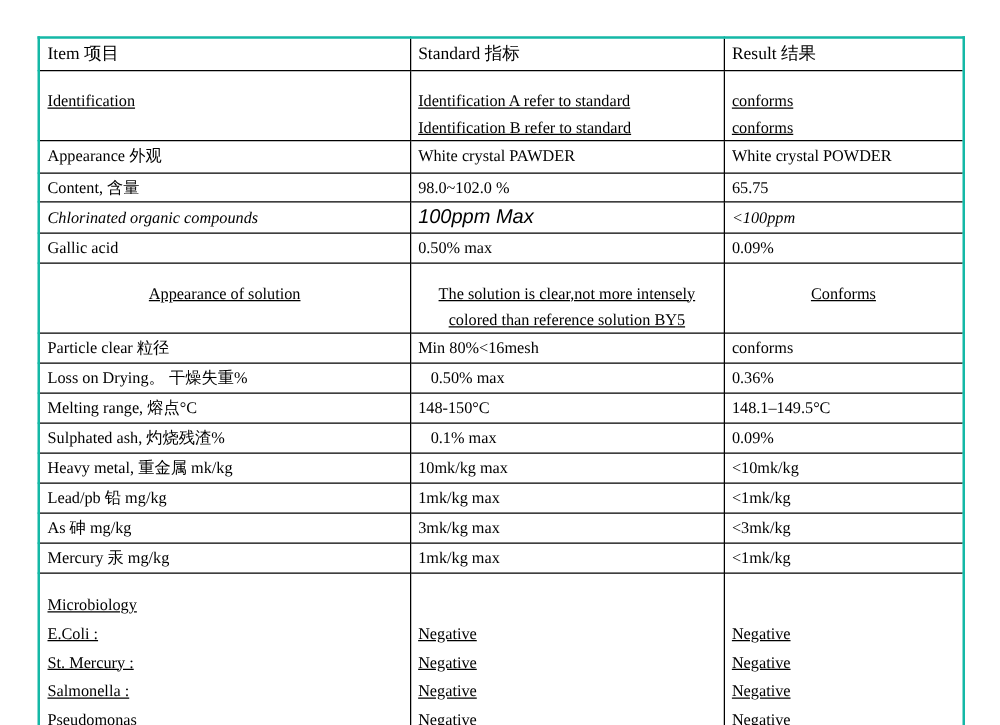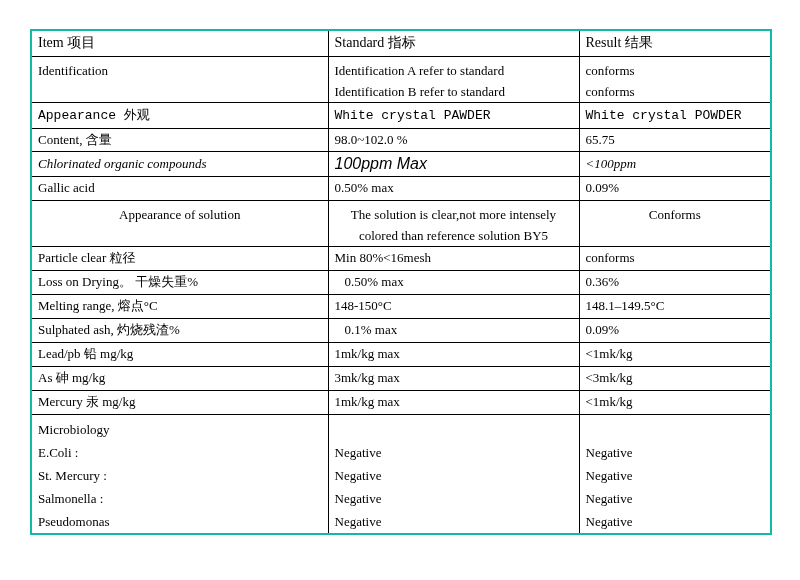--- a/index.html
+++ b/index.html
@@ -34,25 +34,25 @@
     font-weight: normal;
     text-align: left;
     vertical-align: middle;
     overflow: hidden;
     white-space: nowrap;
   }
   .coa th { height: 26px; font-size: 14px; }
   tr.rh23 > td { height: 23px; }
   tr.rh24 > td { height: 24px; }
   tr.rh25 > td { height: 25px; font-style: italic; }
-  tr.rh26 > td { height: 26px; font-family: Liberation Mono, monospace; }
+  tr.rh26 > td { height: 26px; }
   tr.rh44 > td { height: 44px; }
   tr.rh45 > td { height: 45px; text-align: center; }
   tr.rh116 > td { height: 116px; }
-  tr.vtop > td { vertical-align: top; padding-top: 3px; }
+  tr.vtop > td { vertical-align: top; padding-top: 13px; text-decoration: underline; }
   .line { line-height: 21px; white-space: nowrap; }
   .ml { height: 23px; line-height: 23px; white-space: nowrap; }
   td.sans {
     font-family: "Liberation Sans", "DejaVu Sans", sans-serif;
     font-size: 16px;
   }
   td.indent { padding-left: 16px; }
 </style>
 </head>
 <body>
@@ -141,20 +141,25 @@
         <td>148-150°C</td>
         <td>148.1–149.5°C</td>
       </tr>
 
       <tr class="rh24">
         <td>Sulphated ash, 灼烧残渣%</td>
         <td class="indent">0.1% max</td>
         <td>0.09%</td>
       </tr>
 
+      <tr class="rh24">
+        <td>Heavy metal, 重金属 mk/kg</td>
+        <td>10mk/kg max</td>
+        <td>&lt;10mk/kg</td>
+      </tr>
 
       <tr class="rh24">
         <td>Lead/pb 铅 mg/kg</td>
         <td>1mk/kg max</td>
         <td>&lt;1mk/kg</td>
       </tr>
 
       <tr class="rh24">
         <td>As 砷 mg/kg</td>
         <td>3mk/kg max</td>

